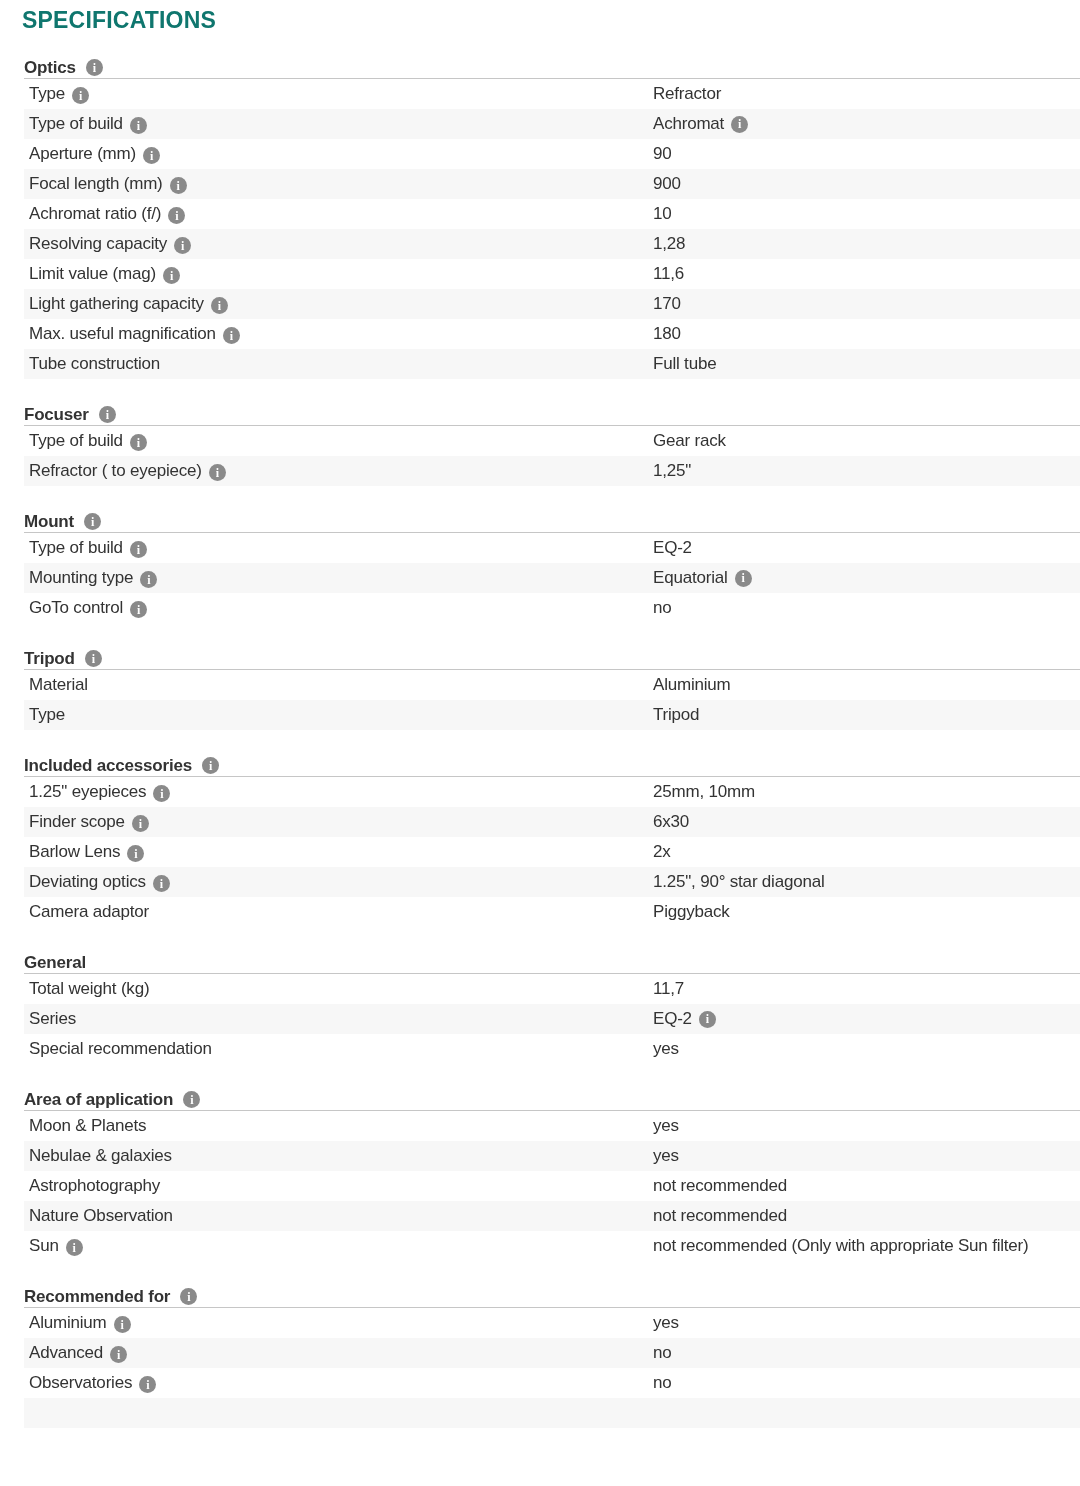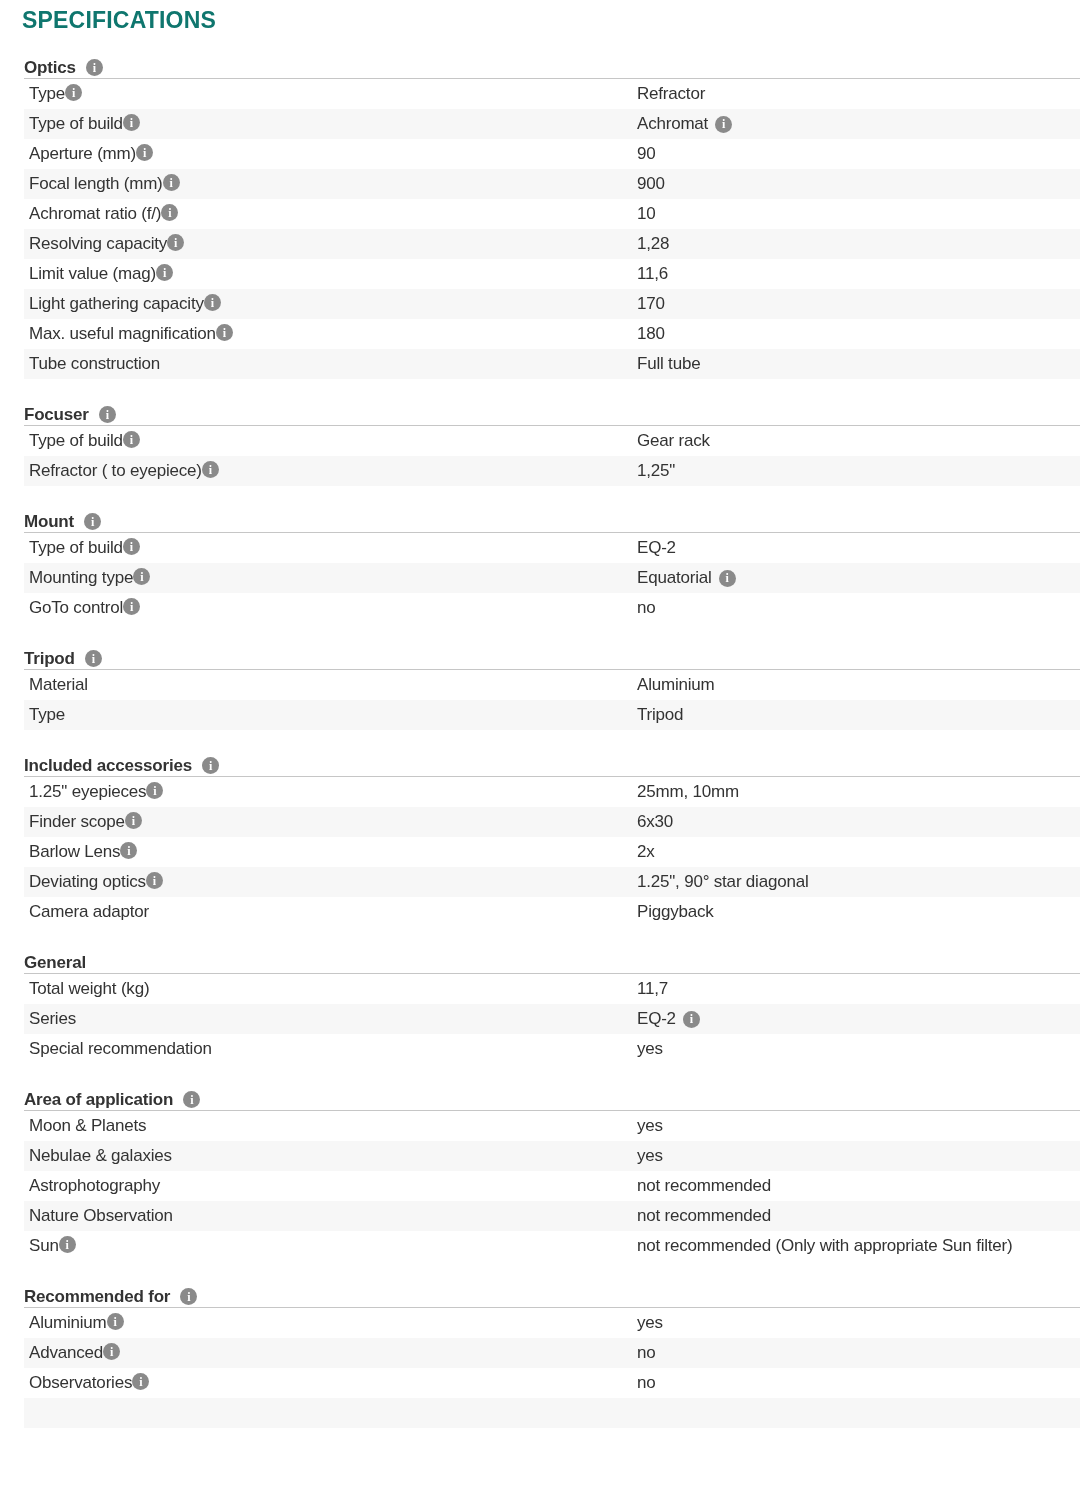--- a/index.html
+++ b/index.html
@@ -38,29 +38,31 @@
     height: 30px;
     font-size: 17px;
     letter-spacing: -0.2px;
   }
   .row.striped { background: #f7f7f7; }
   .label-cell {
     width: 613px;
     flex-shrink: 0;
     padding-left: 5px;
     display: flex;
-    align-items: flex-start;
+    align-items: flex-end;
+    gap: 7px;
     white-space: nowrap;
     overflow: hidden;
   }
   .value-cell {
     display: flex;
     align-items: center;
     gap: 7px;
     white-space: nowrap;
+    margin-left: 16px;
   }
   .info-icon {
     display: inline-flex;
     width: 17px; height: 17px;
     border-radius: 50%;
     background: #8a8a8a;
     color: #ffffff;
     align-items: center;
     justify-content: center;
     font-family: "Liberation Serif", serif;

